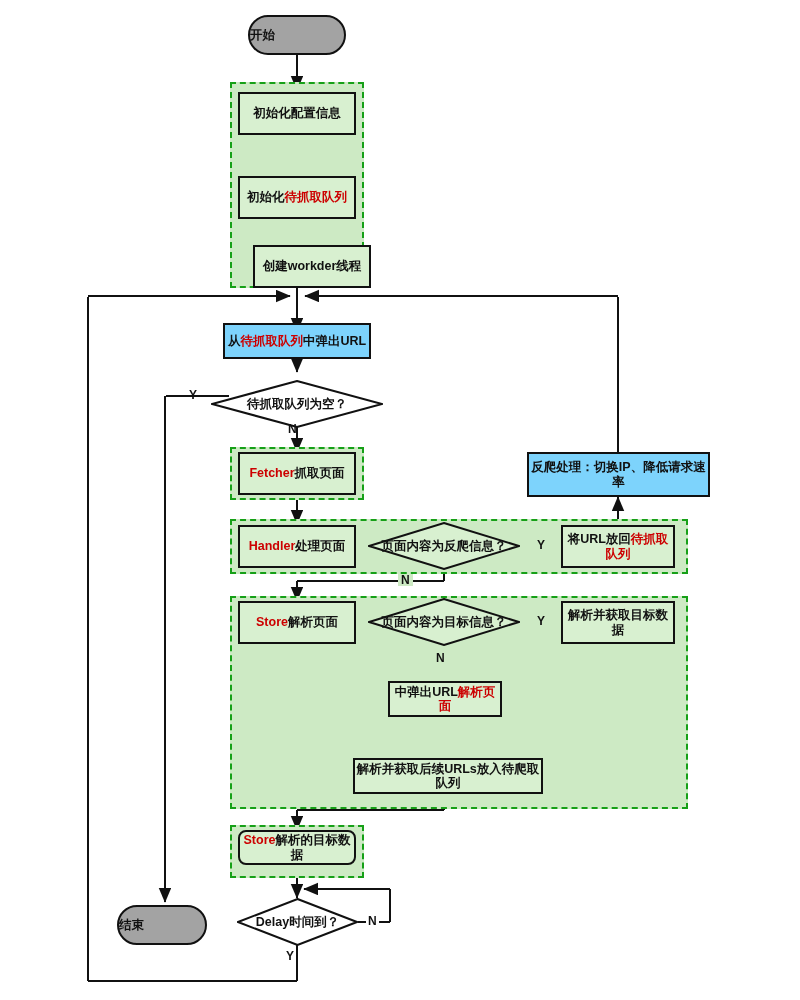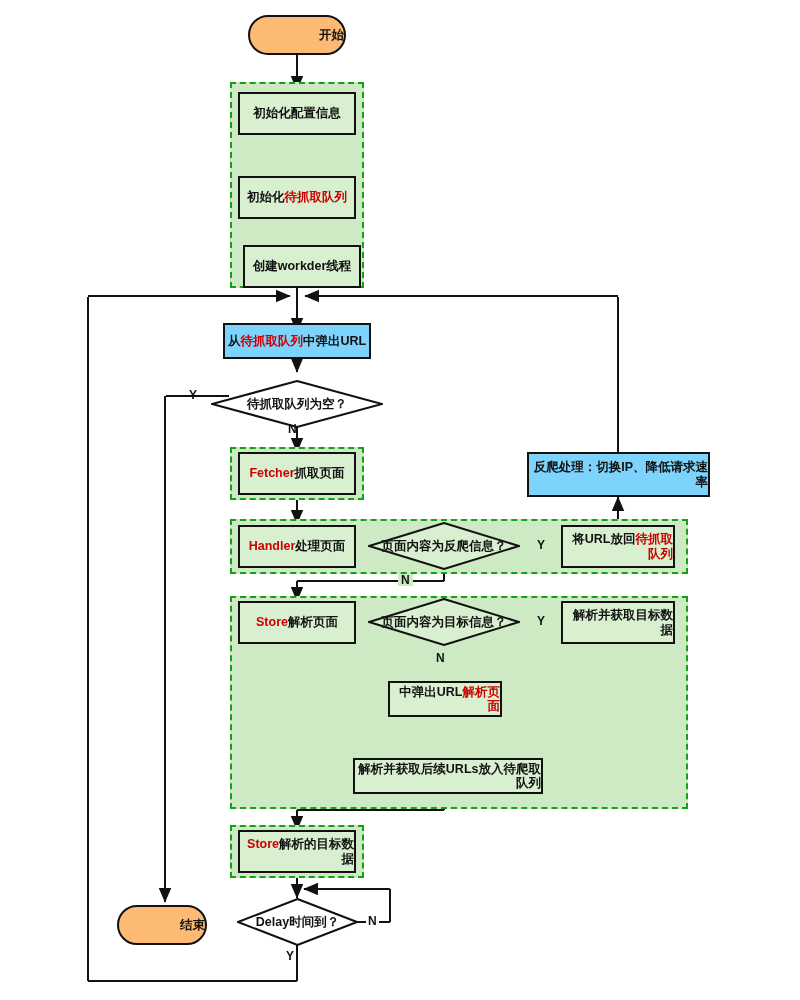--- a/index.html
+++ b/index.html
@@ -3,26 +3,26 @@
 <meta charset="utf-8">
 <title>Crawler Flowchart</title>
 <style>
   html,body{margin:0;padding:0;background:#ffffff;}
   body{width:800px;height:1000px;font-family:"Liberation Sans","DejaVu Sans",sans-serif;}
   #canvas{position:relative;width:800px;height:1000px;overflow:hidden;background:#fff;}
   svg#wires{position:absolute;left:0;top:0;width:800px;height:1000px;}
 
   .group{position:absolute;box-sizing:border-box;background:#cdeac4;border:2.5px dashed #16a017;}
   .node{position:absolute;box-sizing:border-box;background:#e6f6e2;border:2px solid #111;
-        display:flex;align-items:center;justify-content:center;text-align:right;
+        display:flex;align-items:center;justify-content:center;text-align:center;
         font-size:12.5px;font-weight:bold;color:#111;line-height:1.15;letter-spacing:0px;}
   .node.plain{background:#7dd3fc;}
   .node.ongreen{background:#d8f0d0;}
-  .term{position:absolute;box-sizing:border-box;background:#fdba74;border:2px solid #111;
-        border-radius:22px;display:flex;align-items:center;justify-content:flex-end;
+  .term{position:absolute;box-sizing:border-box;background:#a3a3a3;border:2px solid #111;
+        border-radius:22px;display:flex;align-items:center;justify-content:flex-start;
         font-size:12.5px;font-weight:bold;color:#111;}
   .diamond{position:absolute;display:flex;align-items:center;justify-content:center;}
   .diamond > span{position:relative;z-index:2;font-size:12.5px;font-weight:bold;color:#111;
         white-space:nowrap;}
   .diamond svg{position:absolute;left:0;top:0;}
   .hl{color:#cc0000;}
   .edgelabel{position:absolute;font-size:12px;font-weight:bold;color:#111;
         background:transparent;line-height:1;}
 </style>
 </head>
@@ -110,21 +110,21 @@
   </div>
 
   <div class="node ongreen" style="left:238px;top:92px;width:118px;height:43px;">
     <span>初始化配置信息</span>
   </div>
 
   <div class="node ongreen" style="left:238px;top:176px;width:118px;height:43px;">
     <span><span>初始化</span><span class="hl">待抓取队列</span></span>
   </div>
 
-  <div class="node ongreen" style="left:243px;top:245px;width:118px;height:43px;">
+  <div class="node ongreen" style="left:253px;top:245px;width:118px;height:43px;">
     <span>创建workder线程</span>
   </div>
 
   <div class="node plain" style="left:223px;top:323px;width:148px;height:36px;">
     <span><span>从</span><span class="hl">待抓取队列</span><span>中弹出URL</span></span>
   </div>
 
   <div class="diamond" style="left:211px;top:380px;width:172px;height:48px;">
     <svg width="172" height="48" viewBox="0 0 172 48">
       <polygon points="86,1 171,24 86,47 1,24" fill="#ffffff" stroke="#111" stroke-width="2"></polygon>
@@ -171,21 +171,21 @@
   </div>
 
   <div class="node ongreen" style="left:388px;top:681px;width:114px;height:36px;">
     <span><span>中弹出URL</span><span class="hl">解析页面</span></span>
   </div>
 
   <div class="node ongreen" style="left:353px;top:758px;width:190px;height:36px;">
     <span>解析并获取后续URLs放入待爬取队列</span>
   </div>
 
-  <div class="node ongreen" style="left:238px;top:830px;width:118px;height:43px;">
+  <div class="node ongreen" style="left:238px;top:830px;width:118px;height:35px;border-radius:8px;">
     <span><span class="hl">Store</span><span>解析的目标数据</span></span>
   </div>
 
   <div class="diamond" style="left:237px;top:898px;width:121px;height:48px;">
     <svg width="121" height="48" viewBox="0 0 121 48">
       <polygon points="60.5,1 120,24 60.5,47 1,24" fill="#ffffff" stroke="#111" stroke-width="2"></polygon>
     </svg>
     <span>Delay时间到？</span>
   </div>
 

